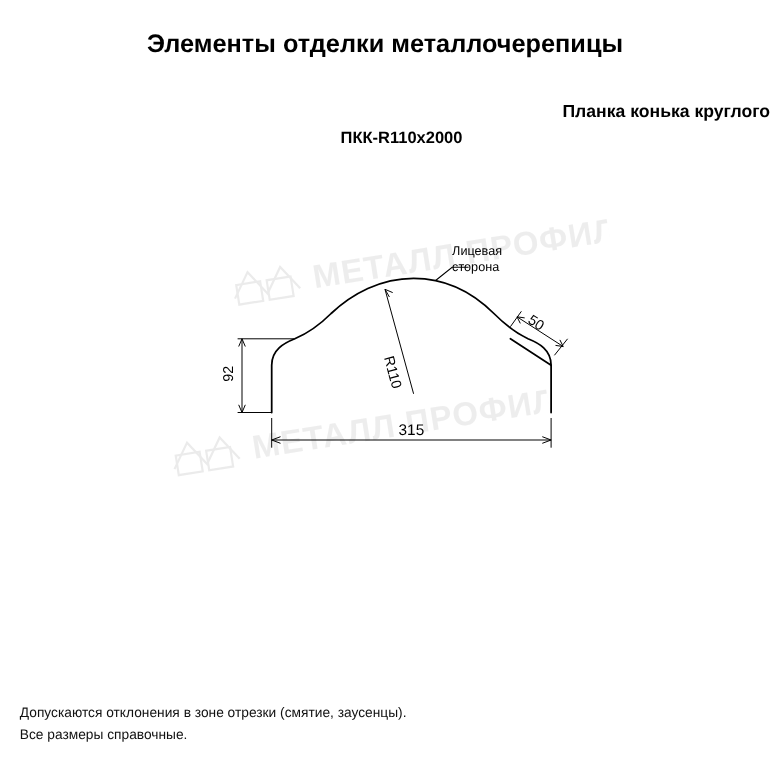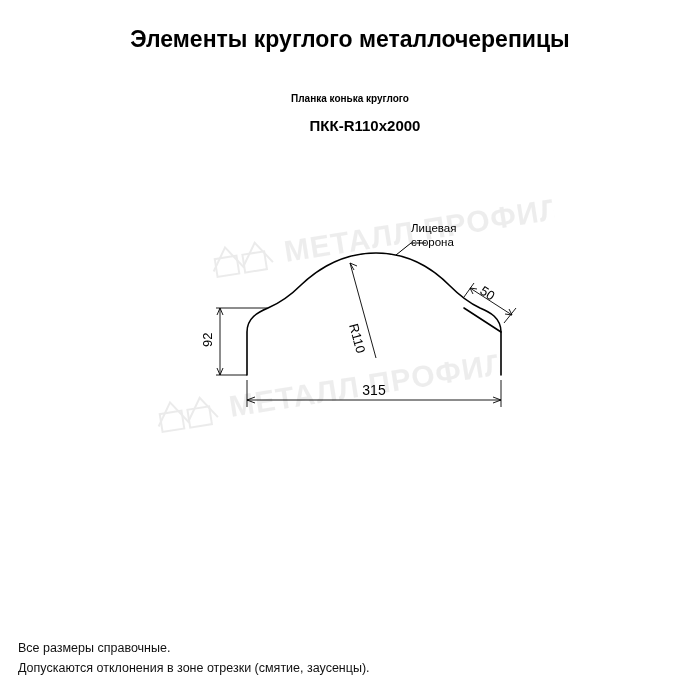--- a/index.html
+++ b/index.html
@@ -30,22 +30,22 @@
     font-size: 23px;
     font-weight: bold;
     letter-spacing: 0px;
     color: #000;
   }
   .subtitle1 {
     position: absolute;
     top: 93px;
     left: 0;
     width: 700px;
-    text-align: center;
-    font-size: 10px;
+    text-align: right;
+    font-size: 16px;
     font-weight: bold;
     color: #000;
   }
   .subtitle2 {
     position: absolute;
     top: 117px;
     left: 15px;
     width: 700px;
     text-align: center;
     font-size: 15px;
@@ -99,21 +99,21 @@
     <svg width="350" height="80" viewBox="0 0 350 80">
       <g fill="none" stroke="#b9b9b9" stroke-width="2">
         <path d="M5 50 L20 28 L35 50 L50 28 L65 50"></path>
         <rect x="8" y="38" width="22" height="18"></rect>
         <rect x="36" y="38" width="22" height="18"></rect>
       </g>
       <text x="78" y="52" font-size="30" font-weight="bold" fill="#c2c2c2" letter-spacing="1">МЕТАЛЛ ПРОФИЛЬ</text>
     </svg>
   </div>
 
-  <div class="title">Элементы круглого металлочерепицы</div>
+  <div class="title">Элементы отделки металлочерепицы</div>
   <div class="subtitle1">Планка конька круглого</div>
   <div class="subtitle2">ПКК-R110х2000</div>
 
   <div class="drawing">
     <svg width="470" height="270" viewBox="0 0 470 270">
 
       <g fill="none" stroke="#000000" stroke-width="1.6" stroke-linejoin="round" stroke-linecap="round">
         <path d="M 113 200 L 113 157 C 113 143 124 137 134 133 C 148 127 158 119 167 110
                  C 186 92 212 78 242 78 C 272 78 297 92 315 110
                  C 324 119 333 127 346 133 C 356 137 367 143 367 157 L 367 200"></path>
@@ -157,17 +157,17 @@
         <line x1="113" y1="225" x2="367" y2="225"></line>
         <path d="M 113 225 L 121 222 M 113 225 L 121 228"></path>
         <path d="M 367 225 L 359 222 M 367 225 L 359 228"></path>
       </g>
       <text x="240" y="220" font-size="14" fill="#000" text-anchor="middle">315</text>
 
     </svg>
   </div>
 
   <div class="footer">
+    <div>Допускаются отклонения в зоне отрезки (смятие, заусенцы).</div>
     <div>Все размеры справочные.</div>
-    <div>Допускаются отклонения в зоне отрезки (смятие, заусенцы).</div>
   </div>
 
 </div>
 
 </body></html>

